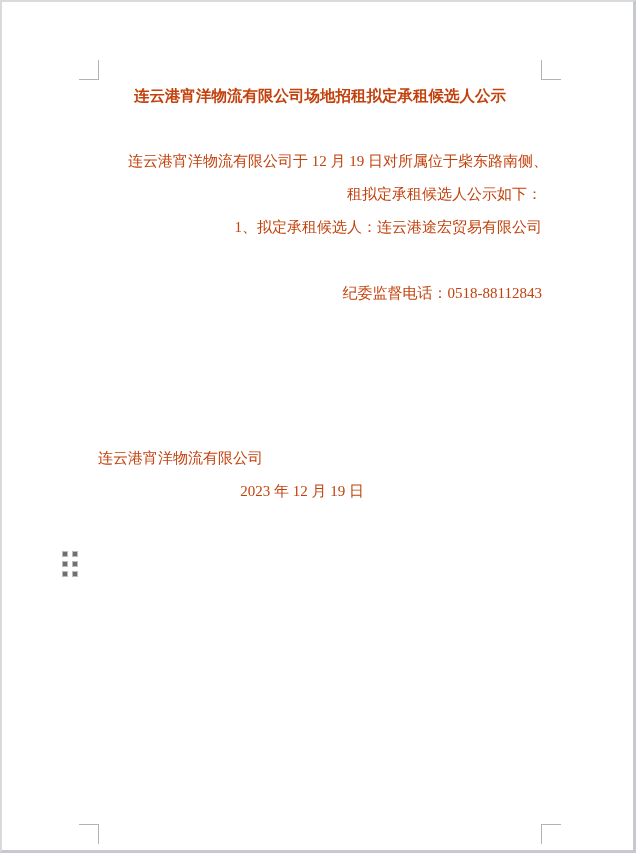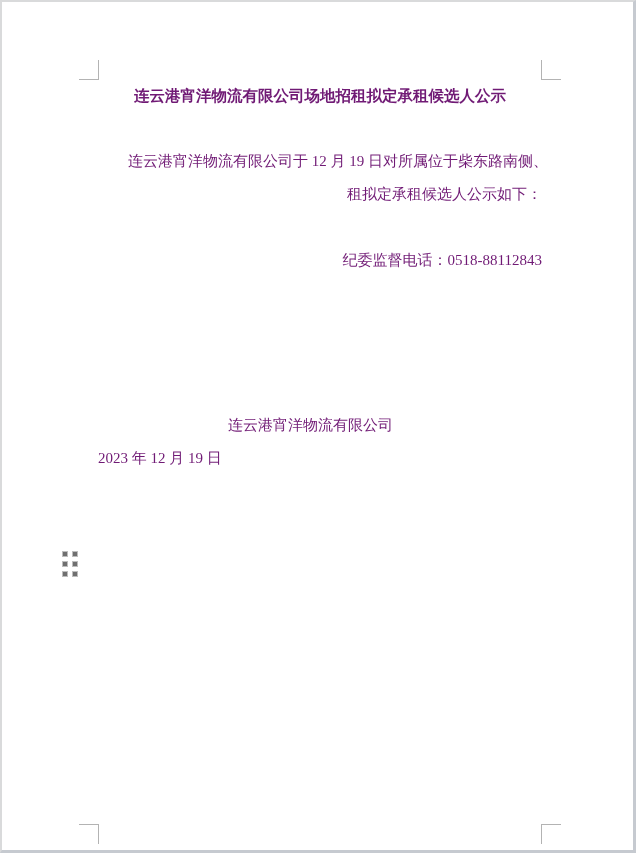--- a/index.html
+++ b/index.html
@@ -12,21 +12,21 @@
     position: relative;
     box-sizing: border-box;
     width: 636px;
     height: 853px;
     background: #ffffff;
     border-top: 2px solid #d9dadb;
     border-left: 2px solid #d9dadb;
     border-right: 3px solid #c6cad0;
     border-bottom: 3px solid #c6cad0;
     overflow: hidden;
-    color: #701a75;
+    color: #c2410c;
   }
   
   .crop { position: absolute; width: 19px; height: 19px; }
   .crop.tl { left: 77px; top: 58px;  border-right: 1px solid #b3b3b3; border-bottom: 1px solid #b3b3b3; }
   .crop.tr { left: 539px; top: 58px; border-left: 1px solid #b3b3b3;  border-bottom: 1px solid #b3b3b3; }
   .crop.bl { left: 77px; top: 822px; border-right: 1px solid #b3b3b3; border-top: 1px solid #b3b3b3; }
   .crop.br { left: 539px; top: 822px; border-left: 1px solid #b3b3b3; border-top: 1px solid #b3b3b3; }
 
   .content {
     position: absolute;
@@ -41,22 +41,22 @@
   .spacer { height: 33px; }
   .spacer4 { height: 132px; }
   .doc-title {
     height: 33px;
     font-family: "Liberation Sans", "DejaVu Sans", sans-serif;
     font-weight: bold;
     font-size: 15.5px;
     text-align: center;
     white-space: nowrap;
   }
-  .sig-line  { height: 33px; text-align: center; padding-right: 19px; white-space: nowrap; }
-  .date-line { height: 33px; text-align: left; padding-right: 36px; white-space: nowrap; }
+  .sig-line  { height: 33px; text-align: left; padding-right: 19px; white-space: nowrap; }
+  .date-line { height: 33px; text-align: center; padding-right: 36px; white-space: nowrap; }
 
   
   .handle {
     position: absolute;
     left: 61px;
     top: 550px;
     display: grid;
     grid-template-columns: 4px 4px;
     grid-auto-rows: 4px;
     column-gap: 6px;
@@ -90,20 +90,21 @@
 
   <div class="content">
 
     <div class="doc-title">连云港宵洋物流有限公司场地招租拟定承租候选人公示</div>
 
     <div class="spacer"></div>
 
     <div class="line indent">连云港宵洋物流有限公司于 12 月 19 日对所属位于柴东路南侧、</div>
     <div class="line">租拟定承租候选人公示如下：</div>
 
+    <div class="line">1、拟定承租候选人：连云港途宏贸易有限公司</div>
 
     <div class="spacer"></div>
 
     <div class="line indent">纪委监督电话：0518-88112843</div>
 
     <div class="spacer4"></div>
 
     <div class="sig-line">连云港宵洋物流有限公司</div>
     <div class="date-line">2023 年 12 月 19 日</div>
 

